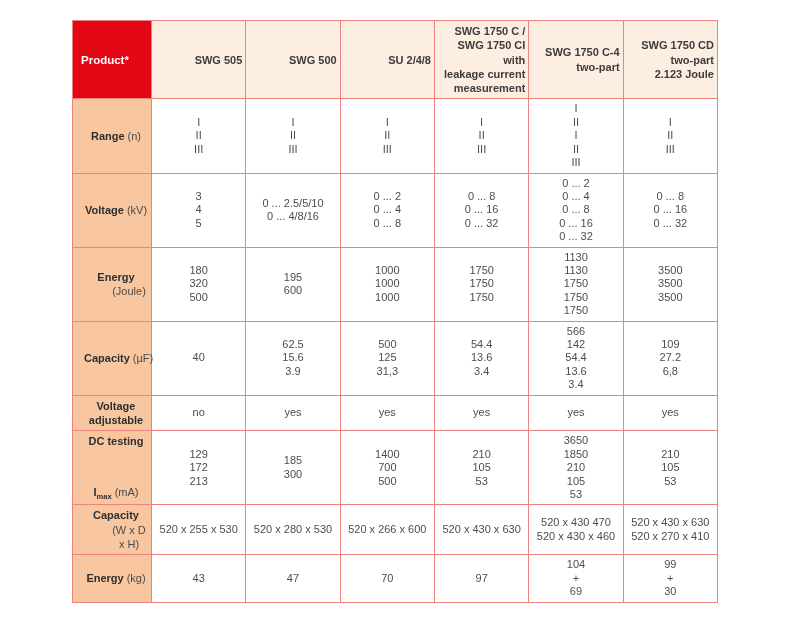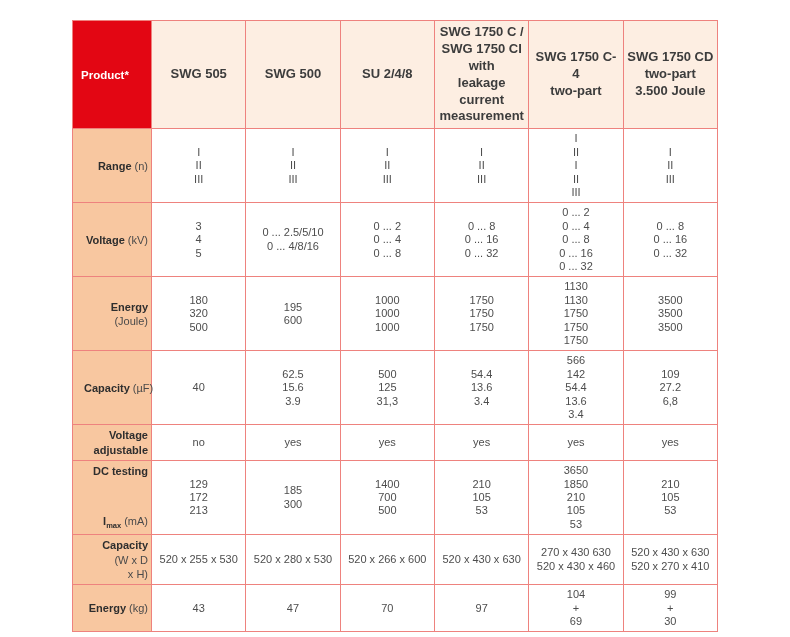--- a/index.html
+++ b/index.html
@@ -33,30 +33,30 @@
     text-align:left;
     padding-left:8px;
     font-size:11.5px;
     font-weight:bold;
     margin-top:44px;
   }
   .spec thead th.product{
     background:var(--header-cream);
     color:var(--text-dark);
     font-weight:bold;
-    font-size:13px;
+    font-size:11px;
     line-height:1.3;
-    text-align:center;
+    text-align:right;
     white-space:pre-line;
     margin-top:35px;
   }
   
   .spec tbody th{
     background:var(--label-peach);
-    text-align:right;
+    text-align:center;
     padding-left:11px;
     font-weight:normal;
     font-size:11px;
     color:#2e2e2e;
     line-height:1.3;
     white-space:normal;
   }
   .lb{font-weight:bold;white-space:pre-line;color:#2e2e2e;}
   .lu{font-weight:normal;color:#4a4a4a;margin-left:26px;}
   .lu.inline{margin-left:3px;}
@@ -105,21 +105,21 @@
         <th class="product">SWG 500</th>
         <th class="product">SU 2/4/8</th>
         <th class="product">SWG 1750 C /
 SWG 1750 CI with
 leakage current
 measurement</th>
         <th class="product">SWG 1750 C-4
 two-part</th>
         <th class="product">SWG 1750 CD
 two-part
-3.500 Joule</th>
+2.123 Joule</th>
       </tr>
     </thead>
     <tbody>
       <tr class="rh-range">
         <th><span class="lb">Range</span><span class="lu inline">(n)</span></th>
         <td>I
 II
 III</td>
         <td>I
 II
@@ -235,21 +235,21 @@
         <td>210
 105
 53</td>
       </tr>
       <tr class="rh-dim">
         <th><span class="lb">Capacity</span><span class="lu block">(W x D x H)</span></th>
         <td>520 x 255 x 530</td>
         <td>520 x 280 x 530</td>
         <td>520 x 266 x 600</td>
         <td>520 x 430 x 630</td>
-        <td>270 x 430 630
+        <td>520 x 430 470
 520 x 430 x 460</td>
         <td>520 x 430 x 630
 520 x 270 x 410</td>
       </tr>
       <tr class="rh-weight">
         <th><span class="lb">Energy</span><span class="lu inline">(kg)</span></th>
         <td>43</td>
         <td>47</td>
         <td>70</td>
         <td>97</td>

